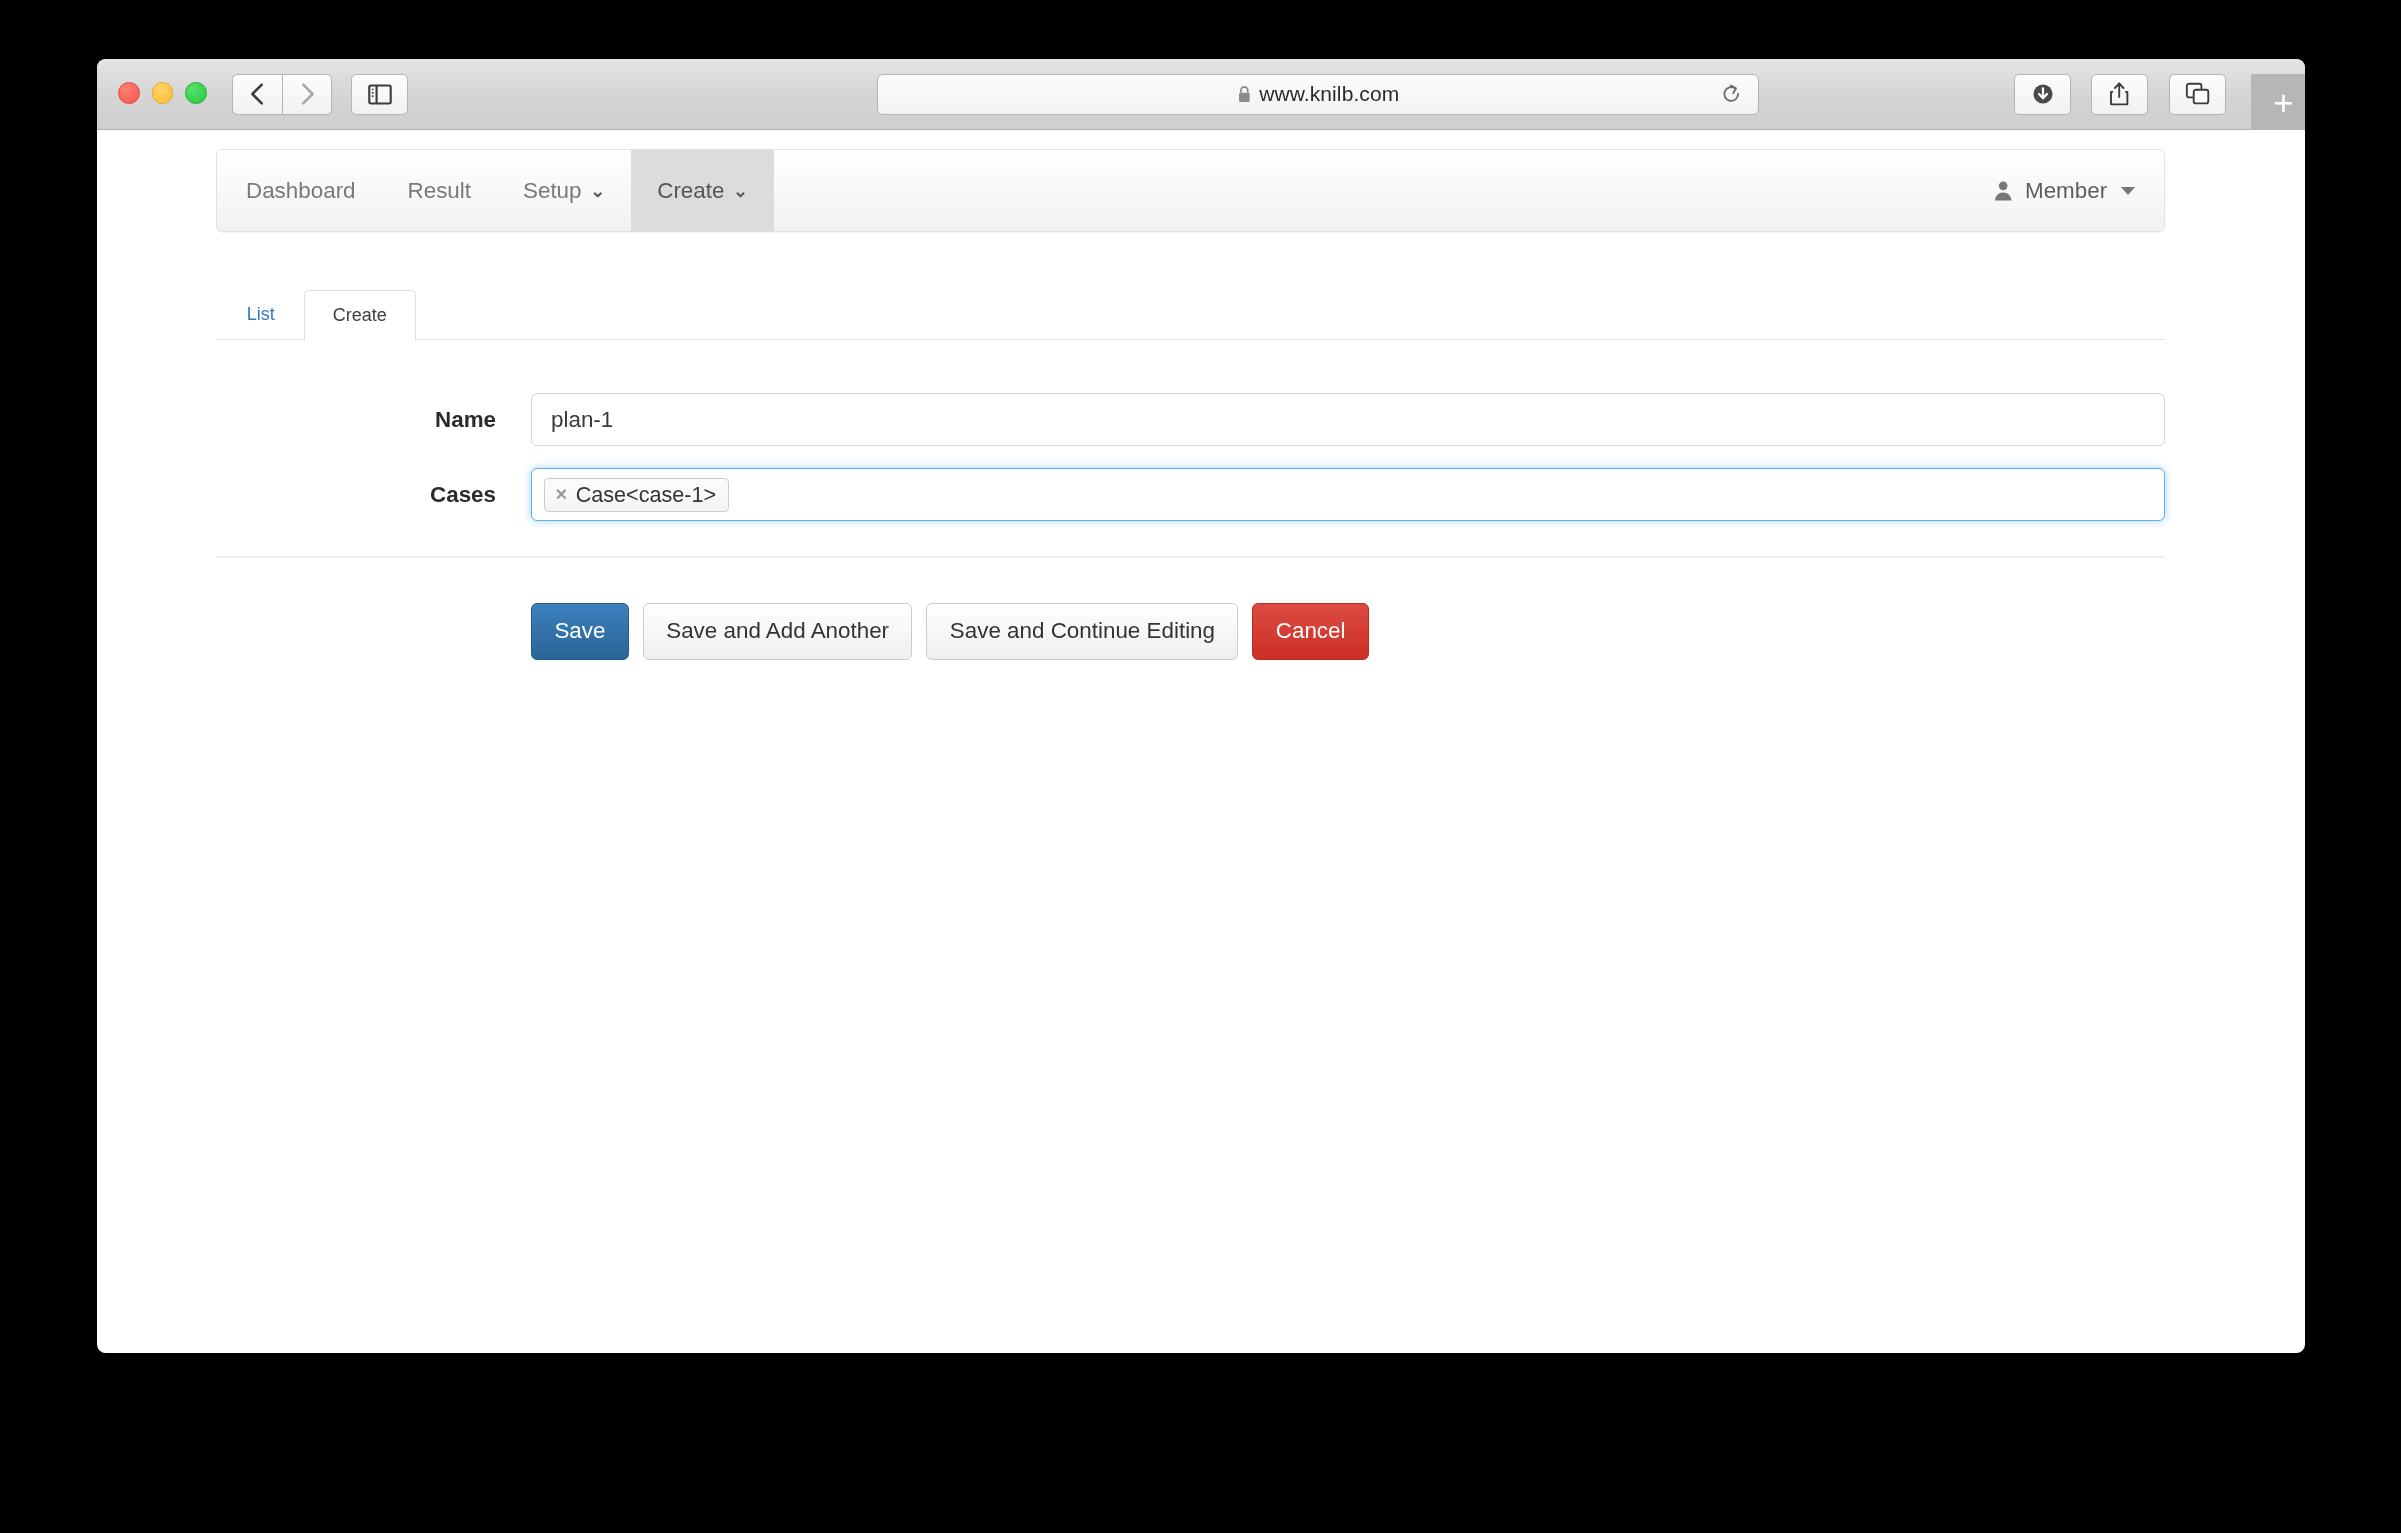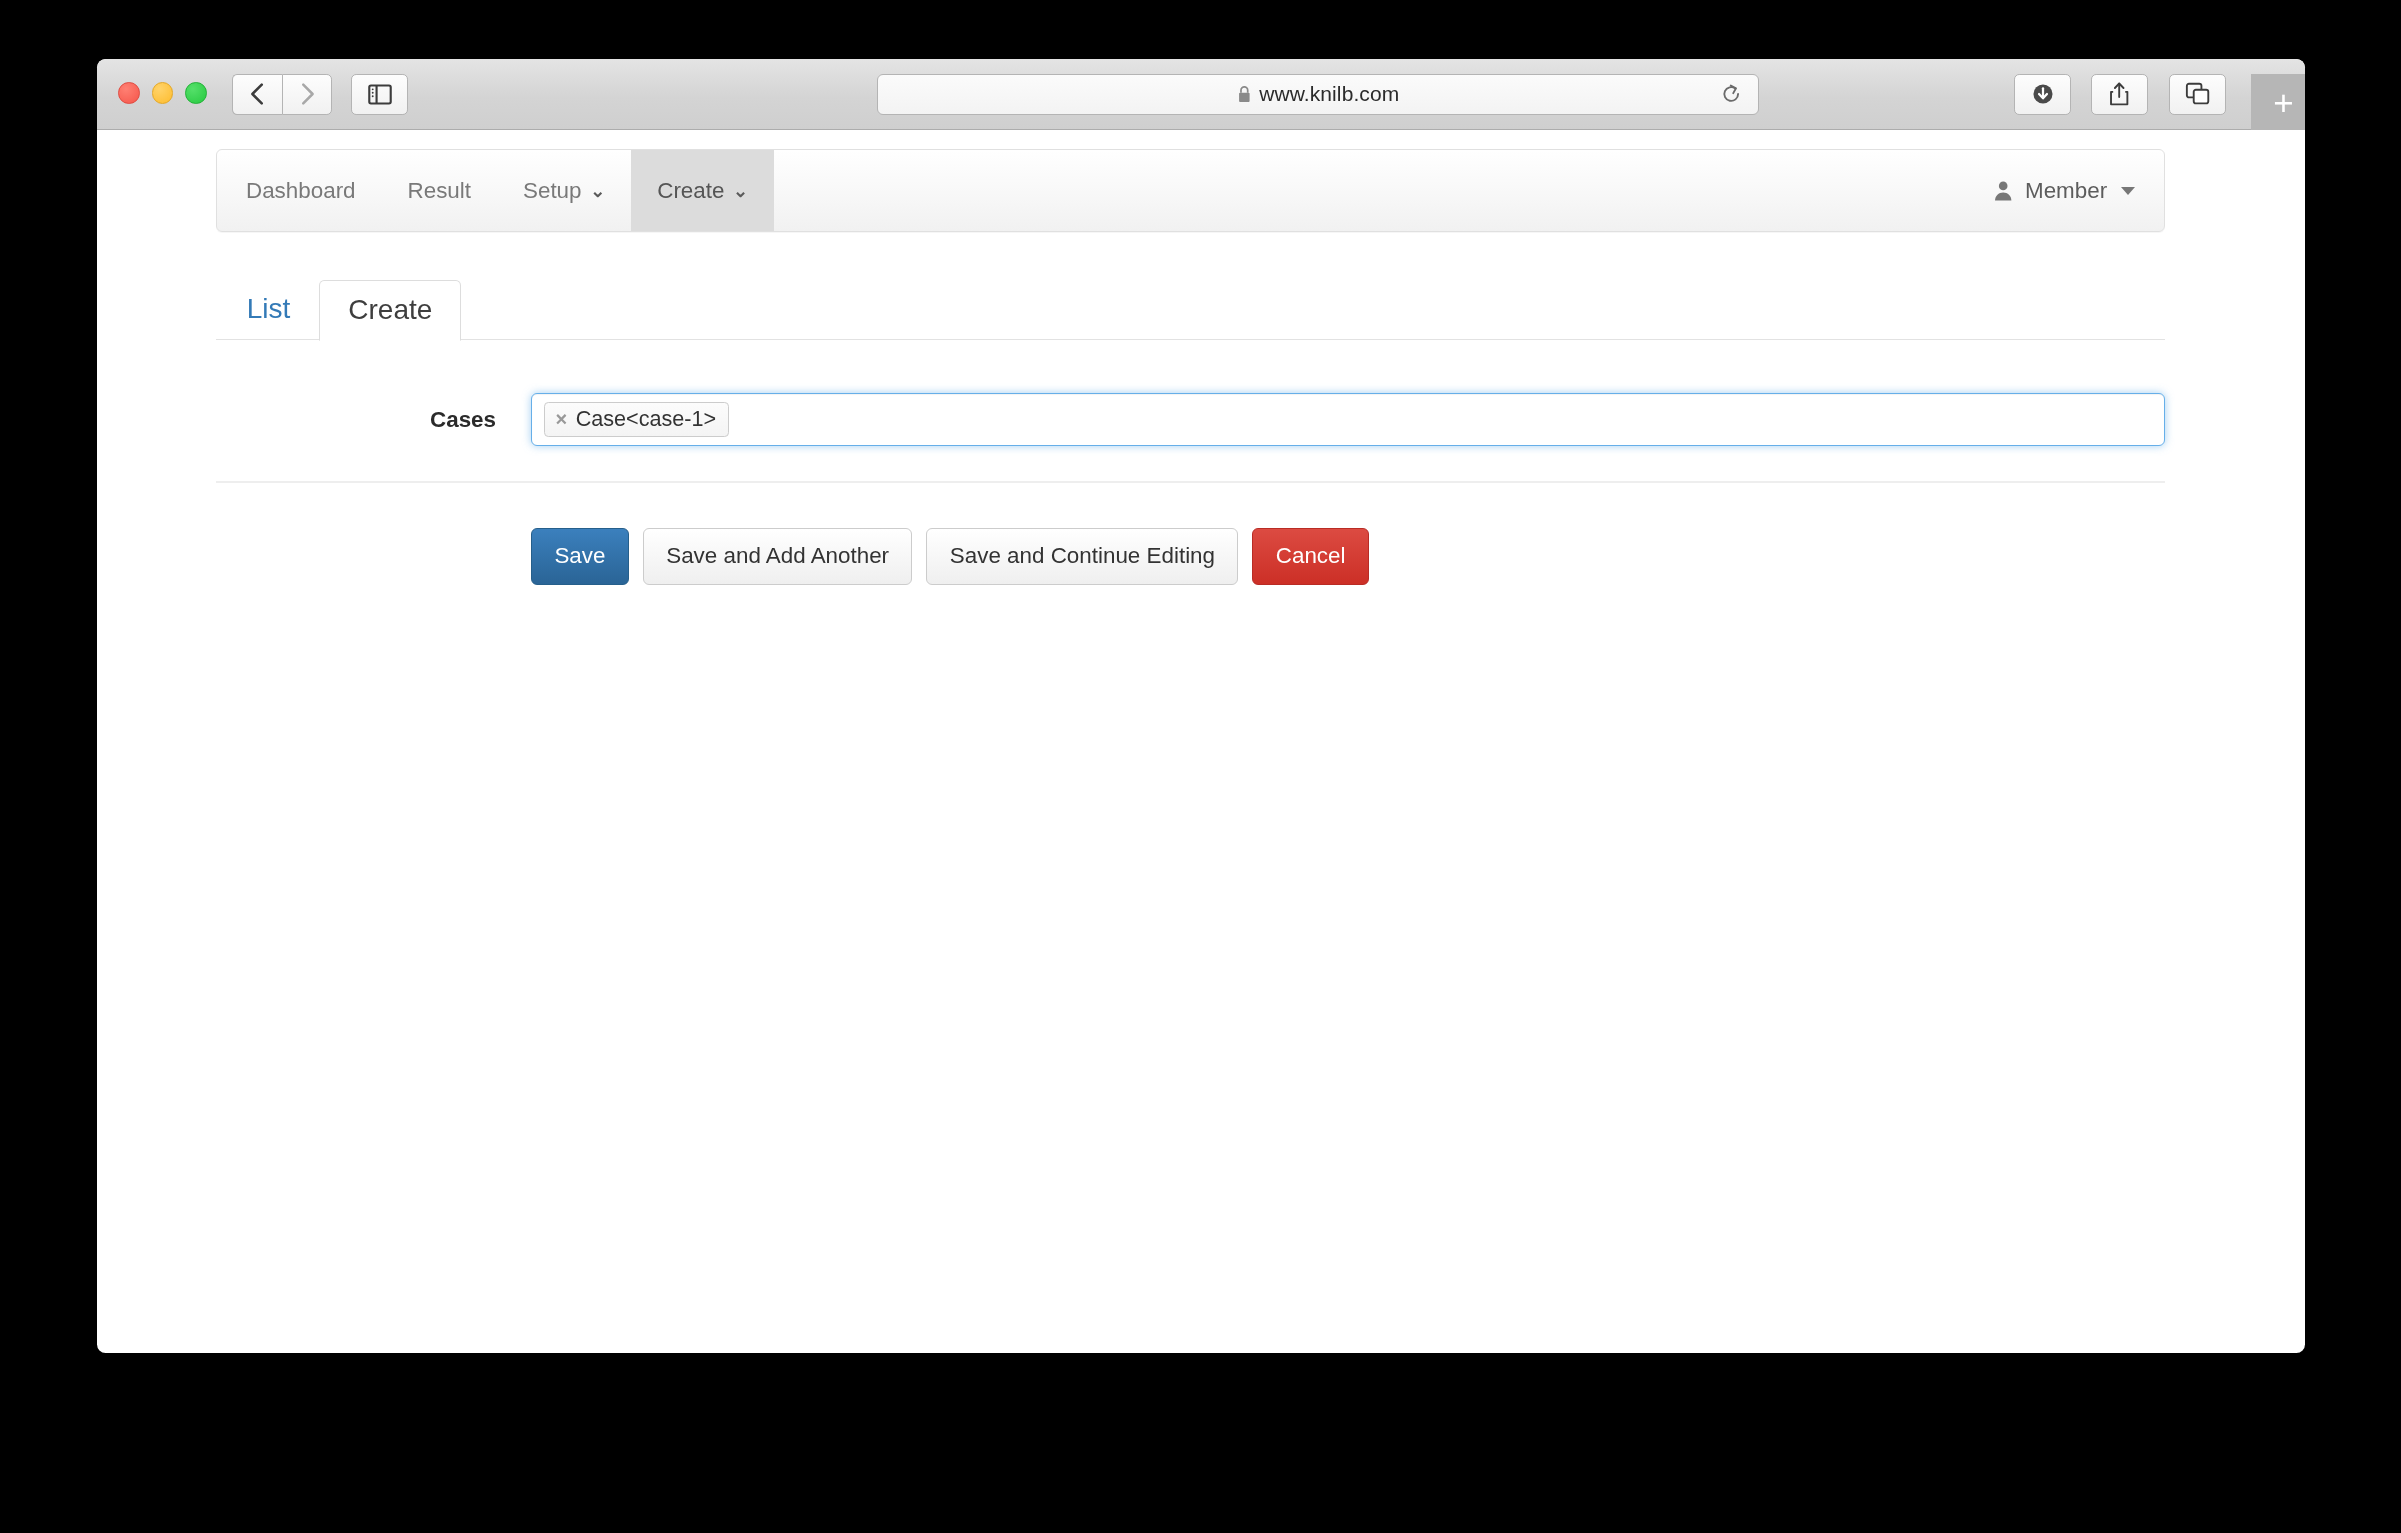--- a/index.html
+++ b/index.html
@@ -197,21 +197,21 @@
   .nav-tabs {
     margin-top: 41px;
     display: flex;
     align-items: flex-end;
     border-bottom: 1.7px solid #e2e2e2;
     padding-left: 1.7px;
     height: 67px;
     box-sizing: border-box;
   }
   .tab {
-    font-size: 28px;
+    font-size: 18px;
     padding: 15.5px 28px;
     line-height: 1;
     cursor: pointer;
     color: #337ab7;
     border: 1.7px solid transparent;
     border-radius: 5.2px 5.2px 0 0;
     box-sizing: border-box;
     position: relative;
   }
   .tab.active {
@@ -437,20 +437,26 @@
         <div class="tab">
           <span>List</span>
         </div>
         <div class="tab active">
           <span>Create</span>
         </div>
       </div>
 
       <div class="form">
 
+        <div class="form-row">
+          <div class="form-label">Name</div>
+          <div class="form-control">
+            <span>plan-1</span>
+          </div>
+        </div>
 
 
         <div class="form-row">
           <div class="form-label">Cases</div>
           <div class="form-control tag-field">
             <span class="tag">
               <span class="tag-remove">×</span>
               <span>Case&lt;case-1&gt;</span>
             </span>
           </div>

